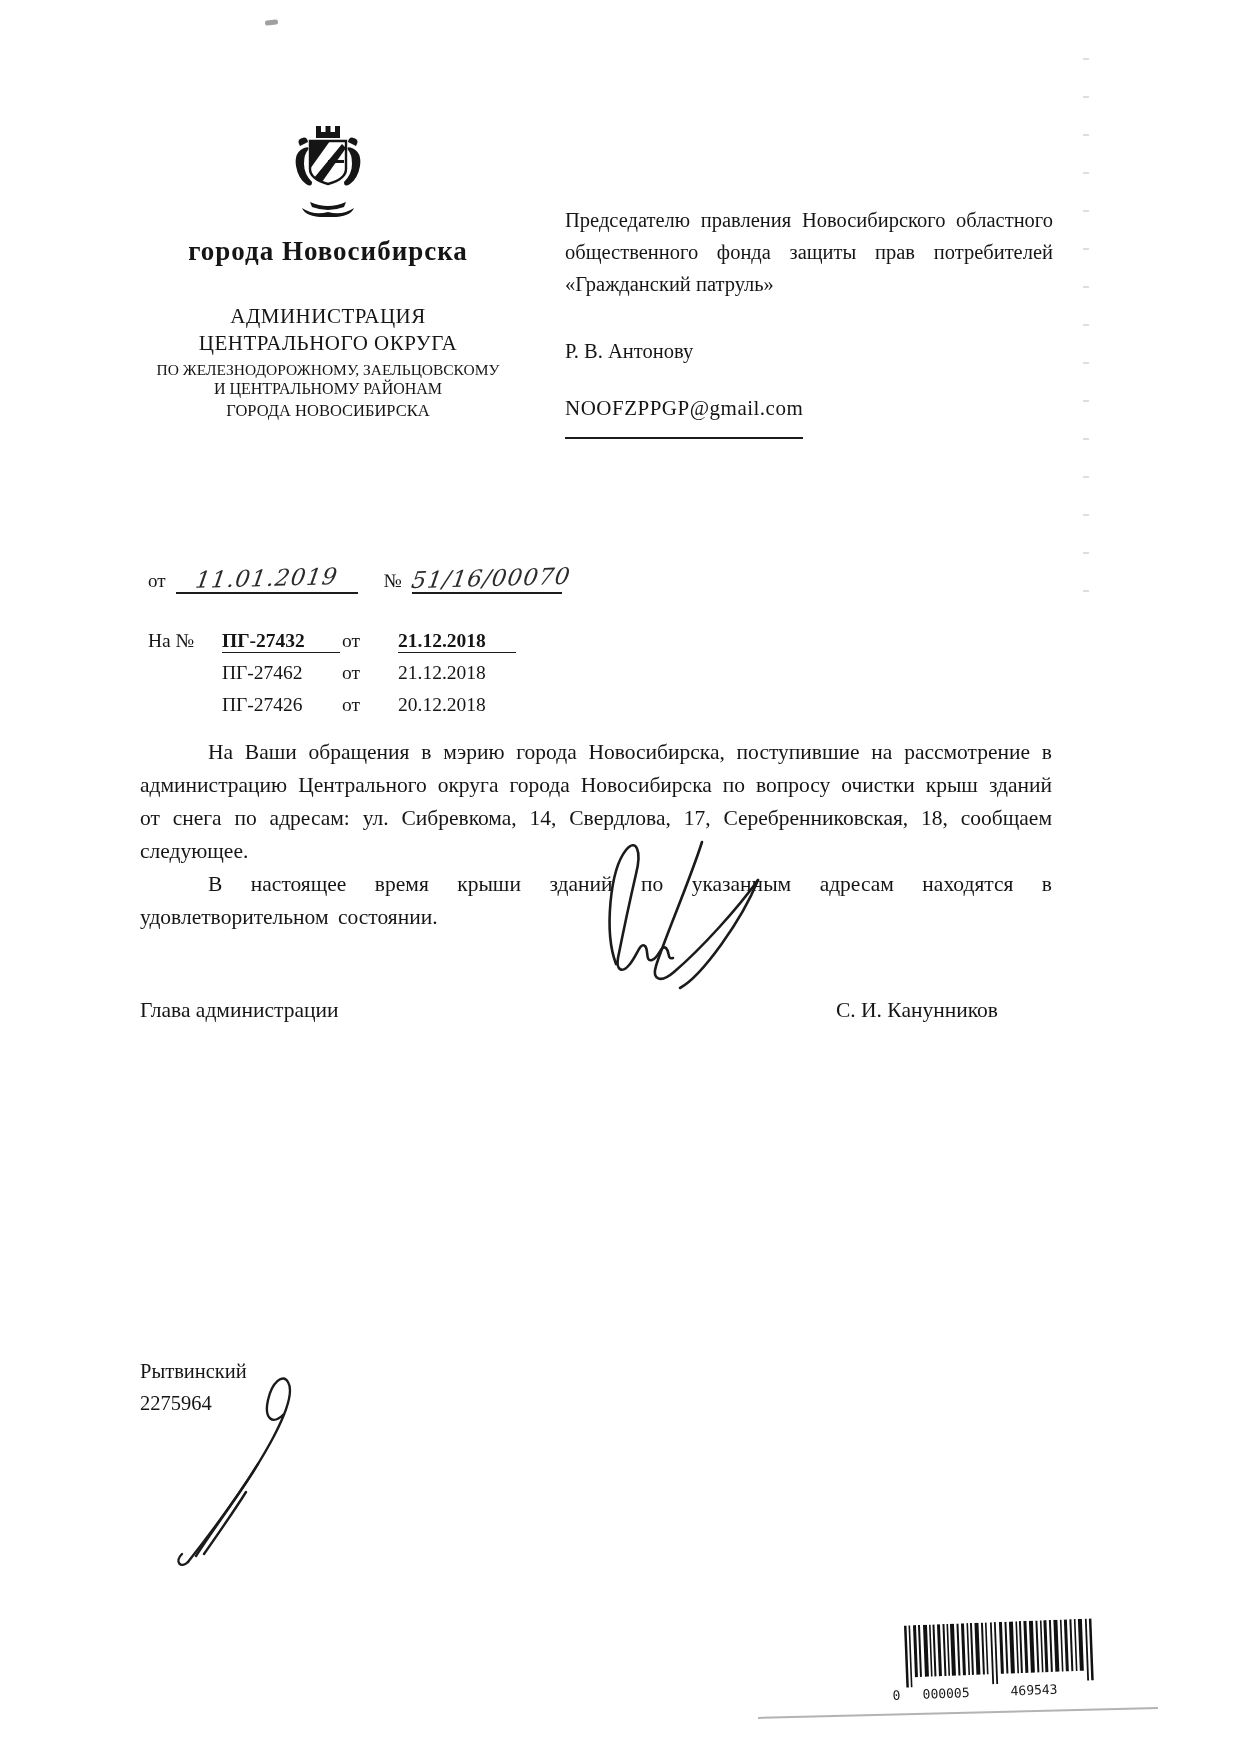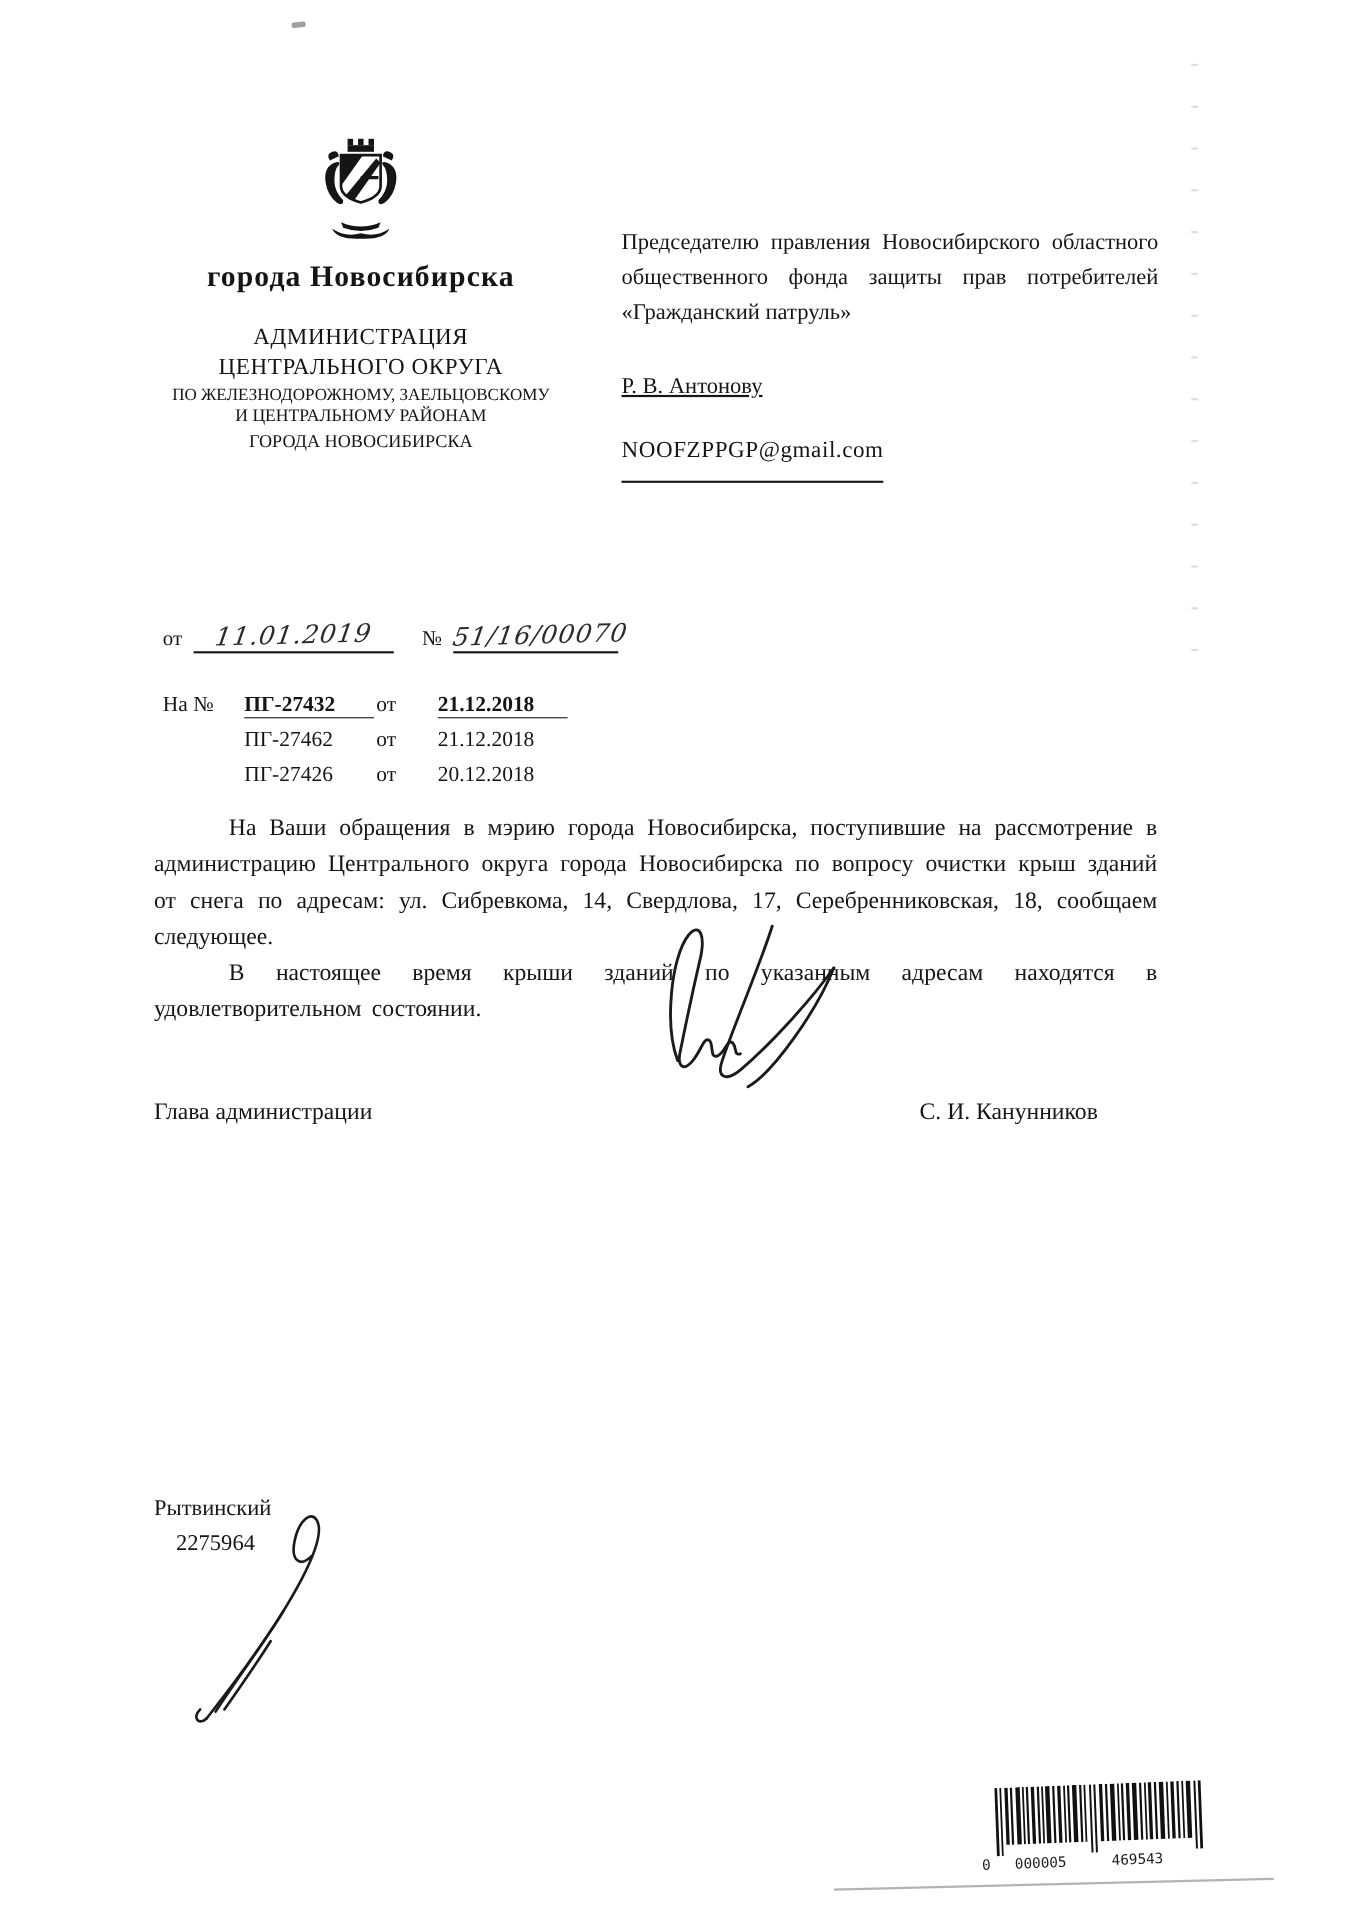--- a/index.html
+++ b/index.html
@@ -7,30 +7,30 @@
     position:relative;width:1240px;height:1754px;margin:0 auto;
     background:#ffffff;overflow:hidden;
     font-family:"Liberation Serif","DejaVu Serif",serif;color:#151515;
   }
   
   .letterhead{position:absolute;left:116px;top:126px;width:424px;text-align:center;}
   .emblem{display:block;margin:0 auto 10px auto;}
   .org-title1{font-weight:bold;font-size:32px;letter-spacing:11px;line-height:1.05;}
   .org-title2{font-weight:bold;font-size:27px;letter-spacing:1px;margin-top:3px;}
   .dept1,.dept2{font-size:21px;letter-spacing:.5px;line-height:1.3;}
-  .dept1{margin-top:26px;}
+  .dept1{margin-top:36px;}
   .dept3{font-size:15.5px;line-height:1.28;margin-top:2px;}
   .dept4{font-size:16px;line-height:1.28;}
   .dept5{font-size:16.5px;line-height:1.3;}
   .addr{font-size:18px;line-height:1.26;}
   .addr.first{margin-top:3px;}
   
   .recipient{position:absolute;left:565px;top:205px;width:488px;font-size:20.5px;
     line-height:1.56;text-align:justify;text-align-last:left;}
-  .recipient-name{position:absolute;left:565px;top:340px;font-size:20.5px;text-decoration:underline;}
+  .recipient-name{position:absolute;left:565px;top:340px;font-size:20.5px;}
   .recipient-email{position:absolute;left:565px;top:396px;font-size:21px;letter-spacing:.5px;
     border-bottom:2px solid #1c1c1c;padding-bottom:16px;}
   
   .ref-row{position:absolute;left:148px;top:566px;font-size:19px;white-space:nowrap;}
   .ref-label{display:inline-block;}
   .u-line{display:inline-block;border-bottom:2px solid #1c1c1c;text-align:center;vertical-align:baseline;}
   .u-date{width:182px;margin-left:10px;}
   .u-num{width:150px;margin-left:10px;}
   .no-label{display:inline-block;margin-left:26px;}
   .hw{display:inline-block;font-family:"DejaVu Serif",serif;font-style:italic;
@@ -47,21 +47,21 @@
   
   .body-text{position:absolute;left:140px;top:736px;width:912px;font-size:21.5px;
     line-height:33px;text-align:justify;text-align-last:left;word-spacing:4px;}
   .body-text p{margin:0;text-indent:68px;}
   
   .sign-position{position:absolute;left:140px;top:998px;font-size:21.5px;}
   .sign-name{position:absolute;left:836px;top:998px;font-size:21.5px;}
   .sig-main{position:absolute;left:552px;top:836px;}
   
   .executor-name{position:absolute;left:140px;top:1360px;font-size:20.5px;}
-  .executor-phone{position:absolute;left:140px;top:1392px;font-size:20.5px;margin-left:20px;}
+  .executor-phone{position:absolute;left:140px;top:1392px;font-size:20.5px;}
   .sig-exec{position:absolute;left:152px;top:1356px;}
   
   .barcode{position:absolute;left:893px;top:1626px;transform:rotate(-2.2deg);transform-origin:left bottom;}
   .barcode text{font-family:"DejaVu Sans Mono",monospace;font-size:13px;fill:#1a1a1a;}
   
   .smudge{position:absolute;left:265px;top:20px;width:13px;height:5px;background:#8f8f8f;
     border-radius:2px;transform:rotate(-6deg);opacity:.85;}
   .edge-dash{position:absolute;left:1083px;width:6px;height:2px;background:#dedede;}
   .scanline{position:absolute;left:758px;top:1712px;width:400px;height:2px;background:#9a9a9a;
     transform:rotate(-1.4deg);opacity:.75;}

